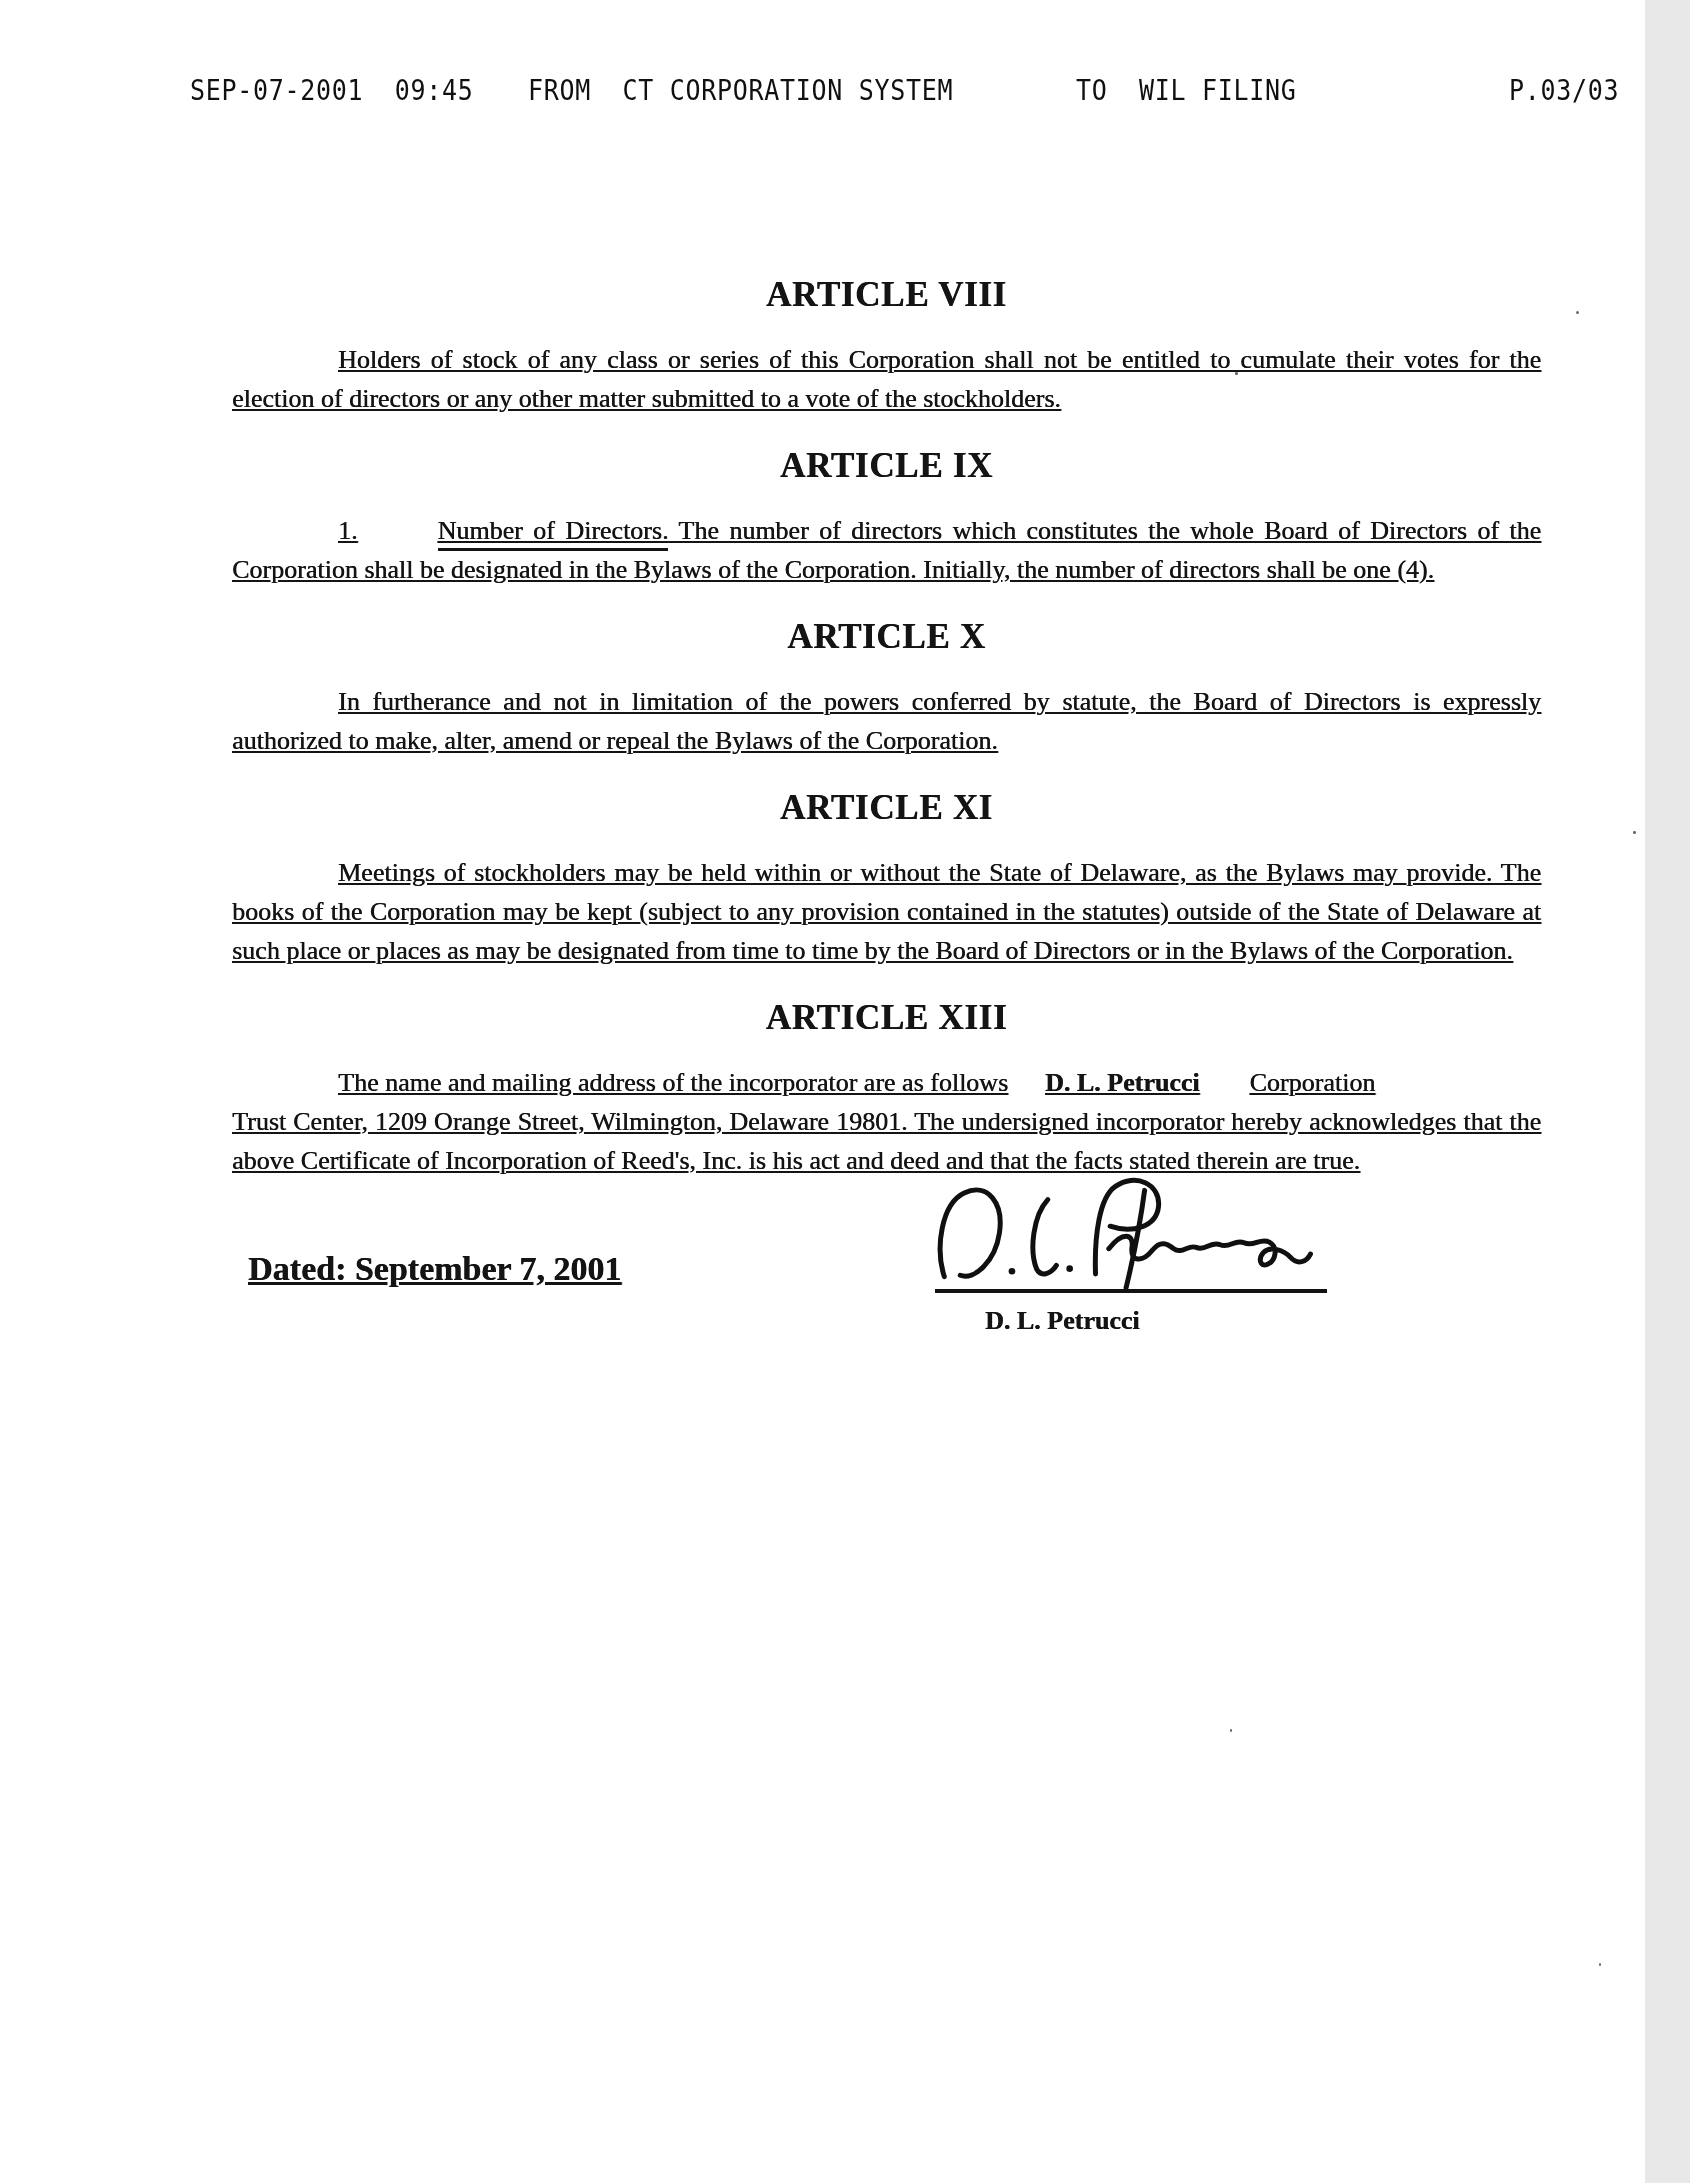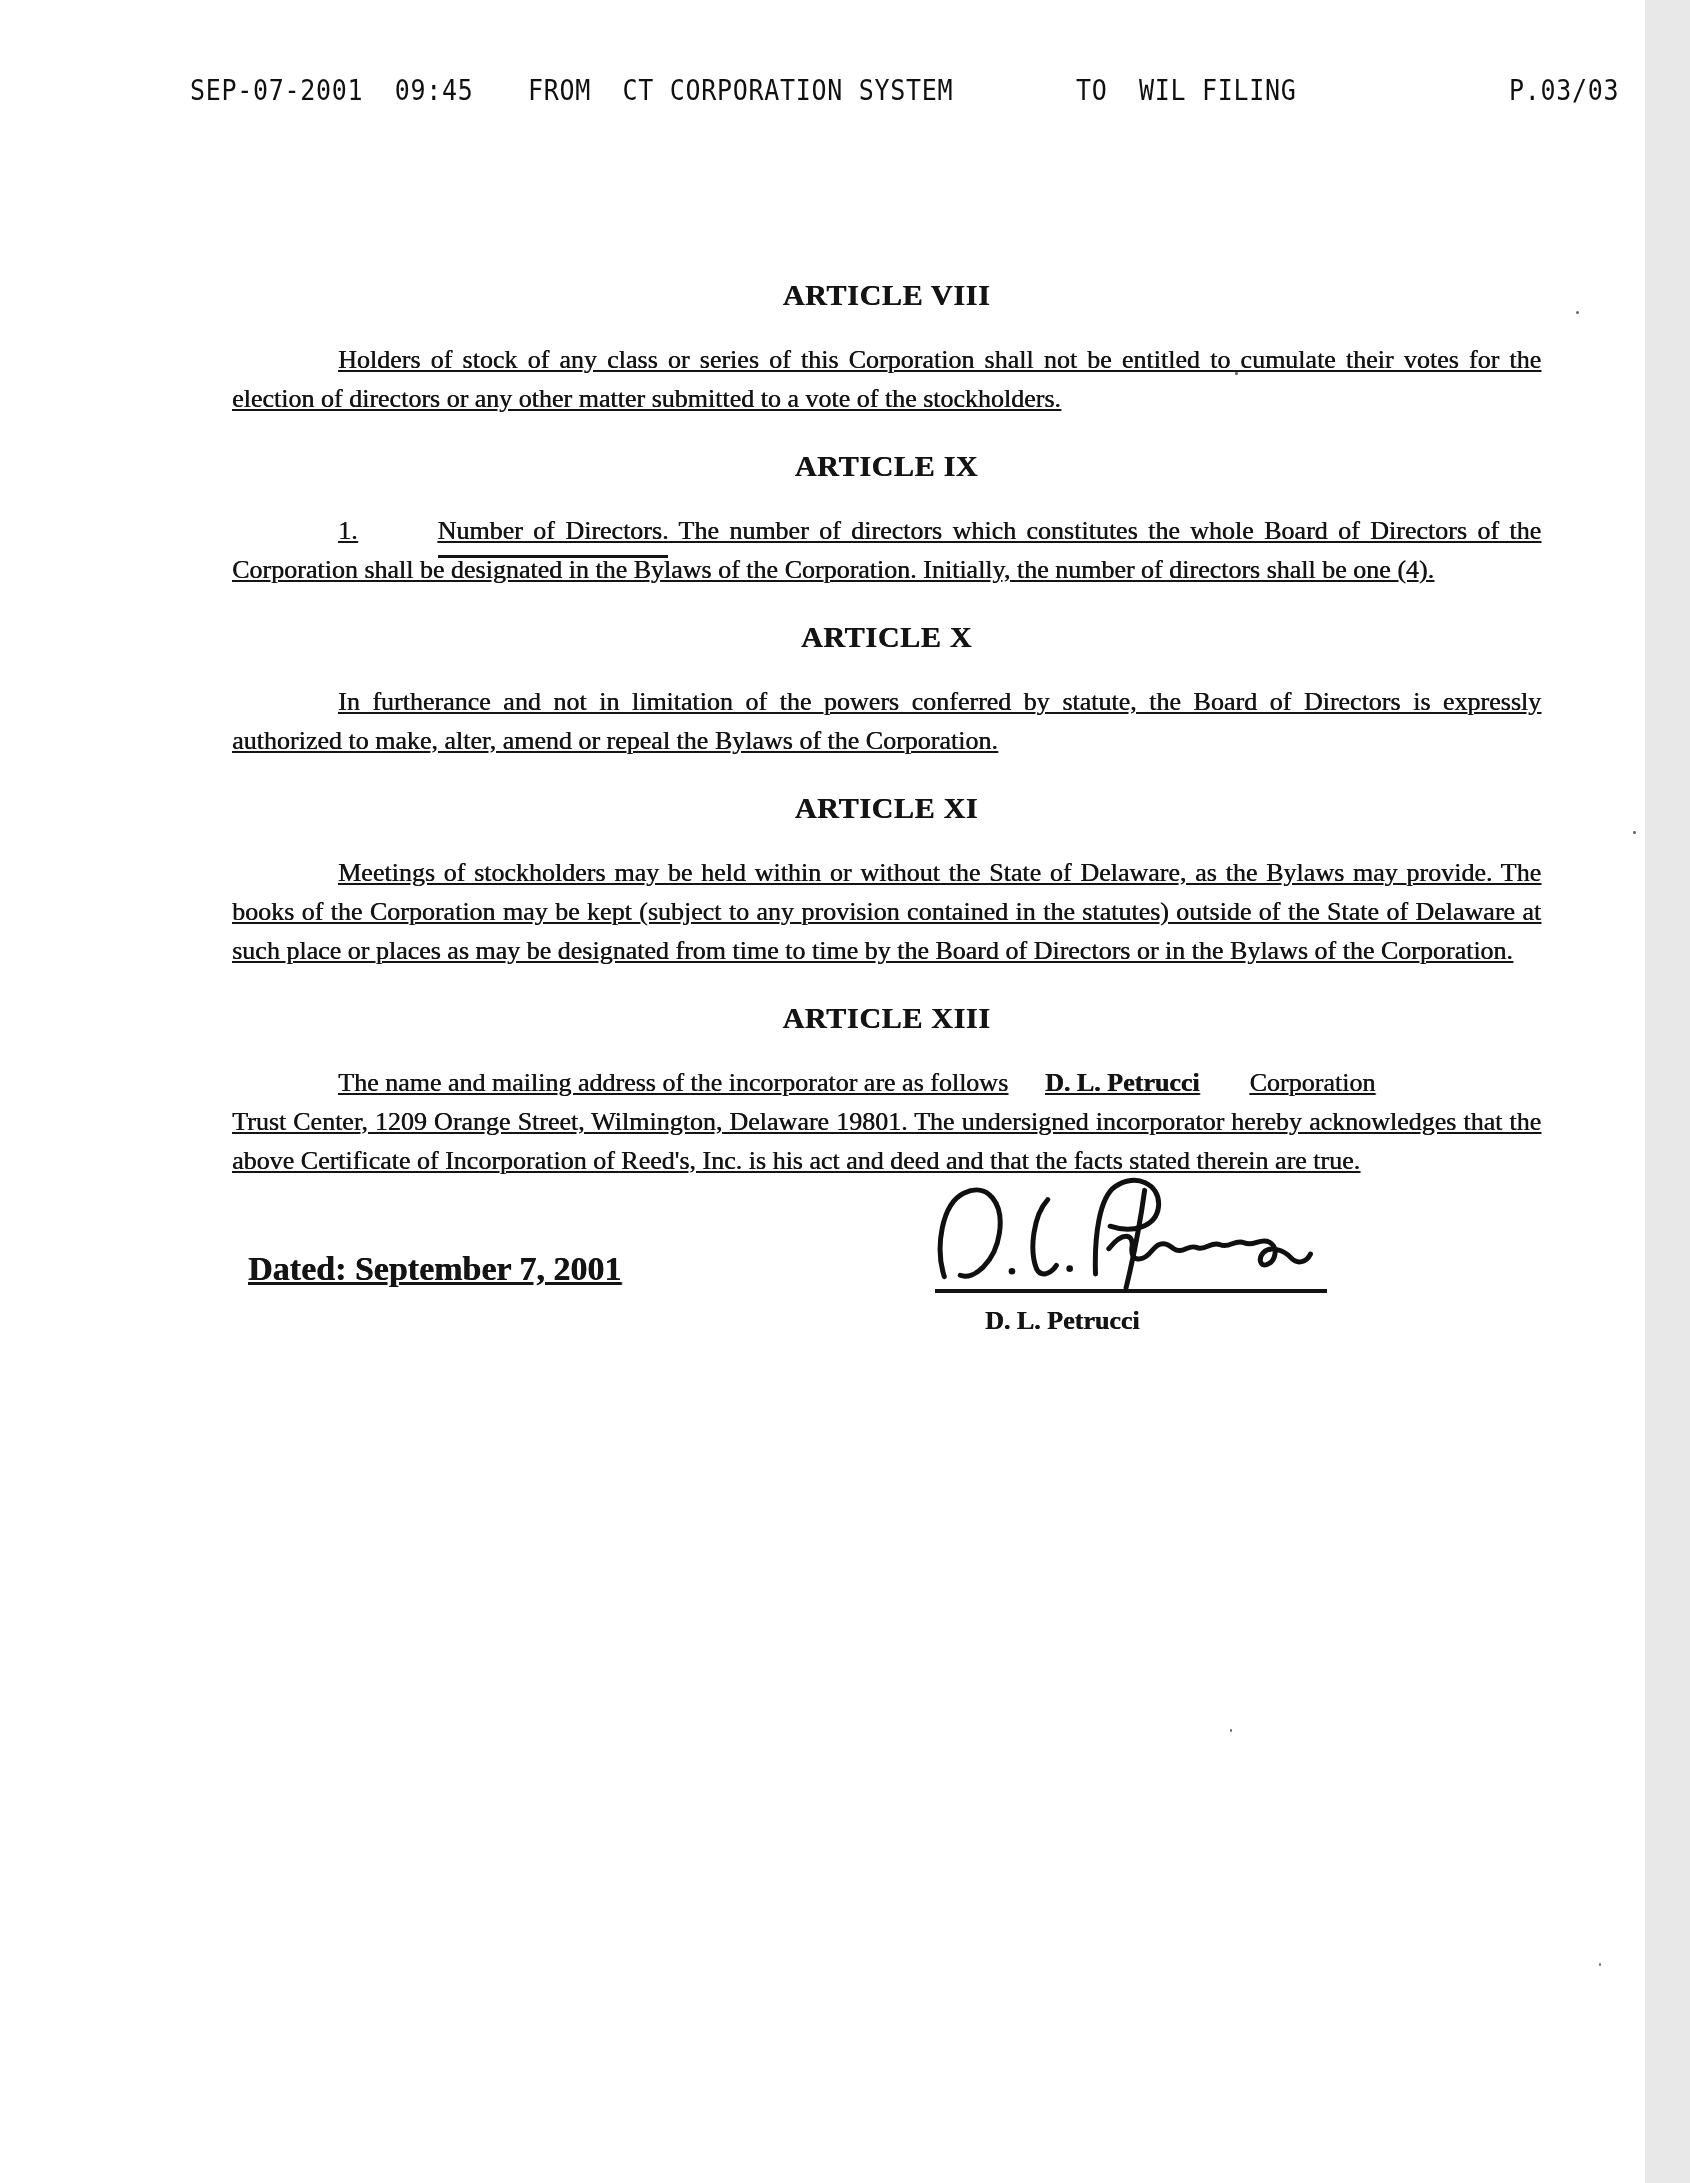--- a/index.html
+++ b/index.html
@@ -35,39 +35,39 @@
     left: 232px;
     top: 279px;
     width: 1309px;
     font-size: 26px;
     line-height: 39px;
     text-align: justify;
     
     text-shadow: 0.5px 0 0 currentColor;
   }
   .doc h2 {
-    font-size: 30px;
+    font-size: 35px;
     line-height: 32px;
     font-weight: 700;
     text-align: center;
     letter-spacing: 0.7px;
     margin: 32px 0 29px 0;
     text-indent: 0;
   }
   .doc h2.first { margin-top: 0; }
   .doc p {
     margin: 0 0 29px 0;
     text-indent: 106px;
     text-decoration: underline;
   }
   .doc p.item { margin-bottom: 22.6px; }
   .tab { display: inline-block; width: 80px; }
   .ul {
     border-bottom: 3.3px solid #141414;
-    padding-bottom: 10px;
+    padding-bottom: 3px;
   }
   .nowrap { white-space: nowrap; }
   .sp1 { display: inline-block; width: 37px; }
   .sp2 { display: inline-block; width: 50px; }
   .typed-name { font-weight: 700; }
 
   
   .footer {
     position: relative;
     height: 279px;

